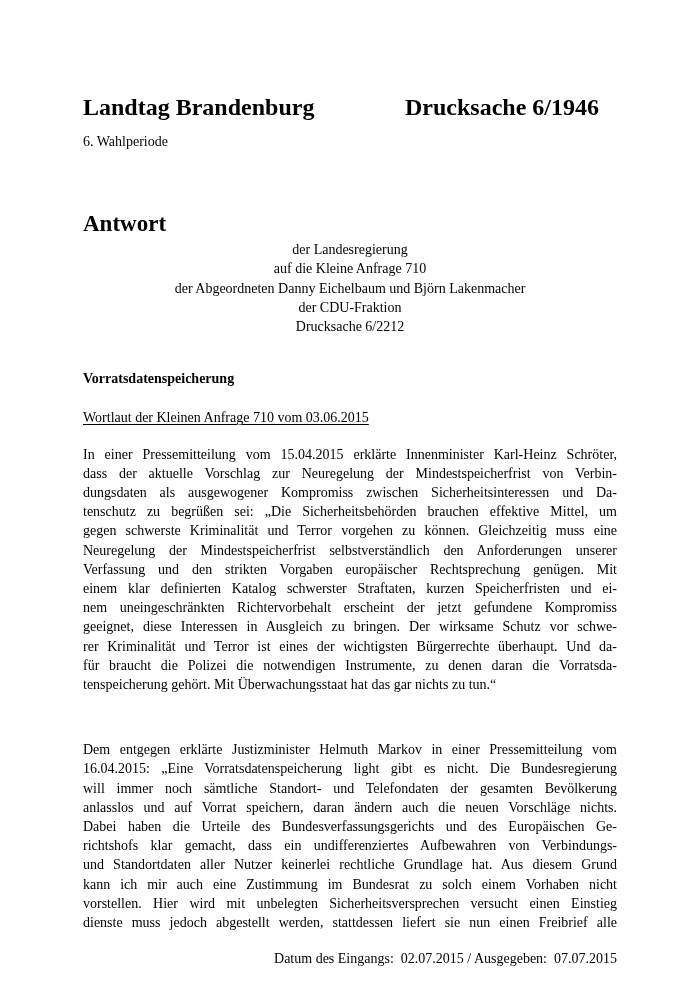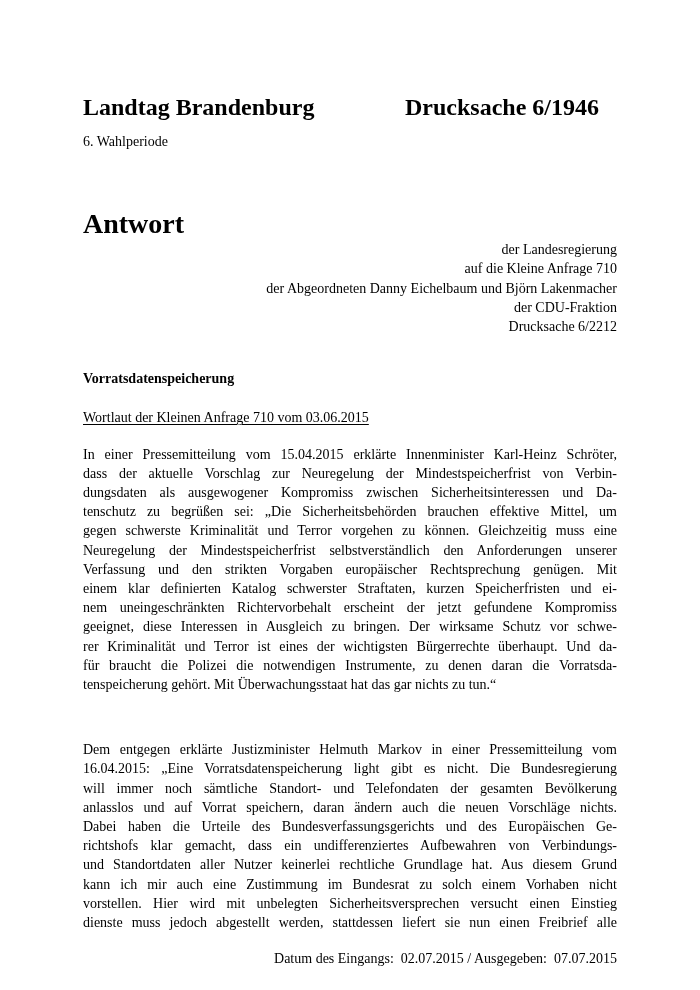--- a/index.html
+++ b/index.html
@@ -34,21 +34,21 @@
     position: absolute;
     left: 304px;
     top: 0;
     margin-left: 18px;
   }
   .period {
     margin-top: 12px;
   }
   .answer-title {
     margin: 59px 0 0 0;
-    font-size: 28px;
+    font-size: 23px;
     line-height: 28px;
     font-weight: bold;
   }
   .answer-sub {
     margin-top: 2px;
   }
   .subject {
     margin: 33px 0 0 0;
     font-size: 14px;
     line-height: 19.2px;
@@ -67,21 +67,21 @@
   .justified .tline {
     text-align: justify;
     text-align-last: justify;
     -moz-text-align-last: justify;
   }
   .justified .tline.tline-last {
     text-align-last: left;
     -moz-text-align-last: left;
   }
   .plain-lines .tline {
-    text-align: right;
+    text-align: center;
   }
   .footer-dates {
     margin-top: 17px;
     text-align: right;
   }
 </style>
 </head>
 <body>
 
 <div class="page">

